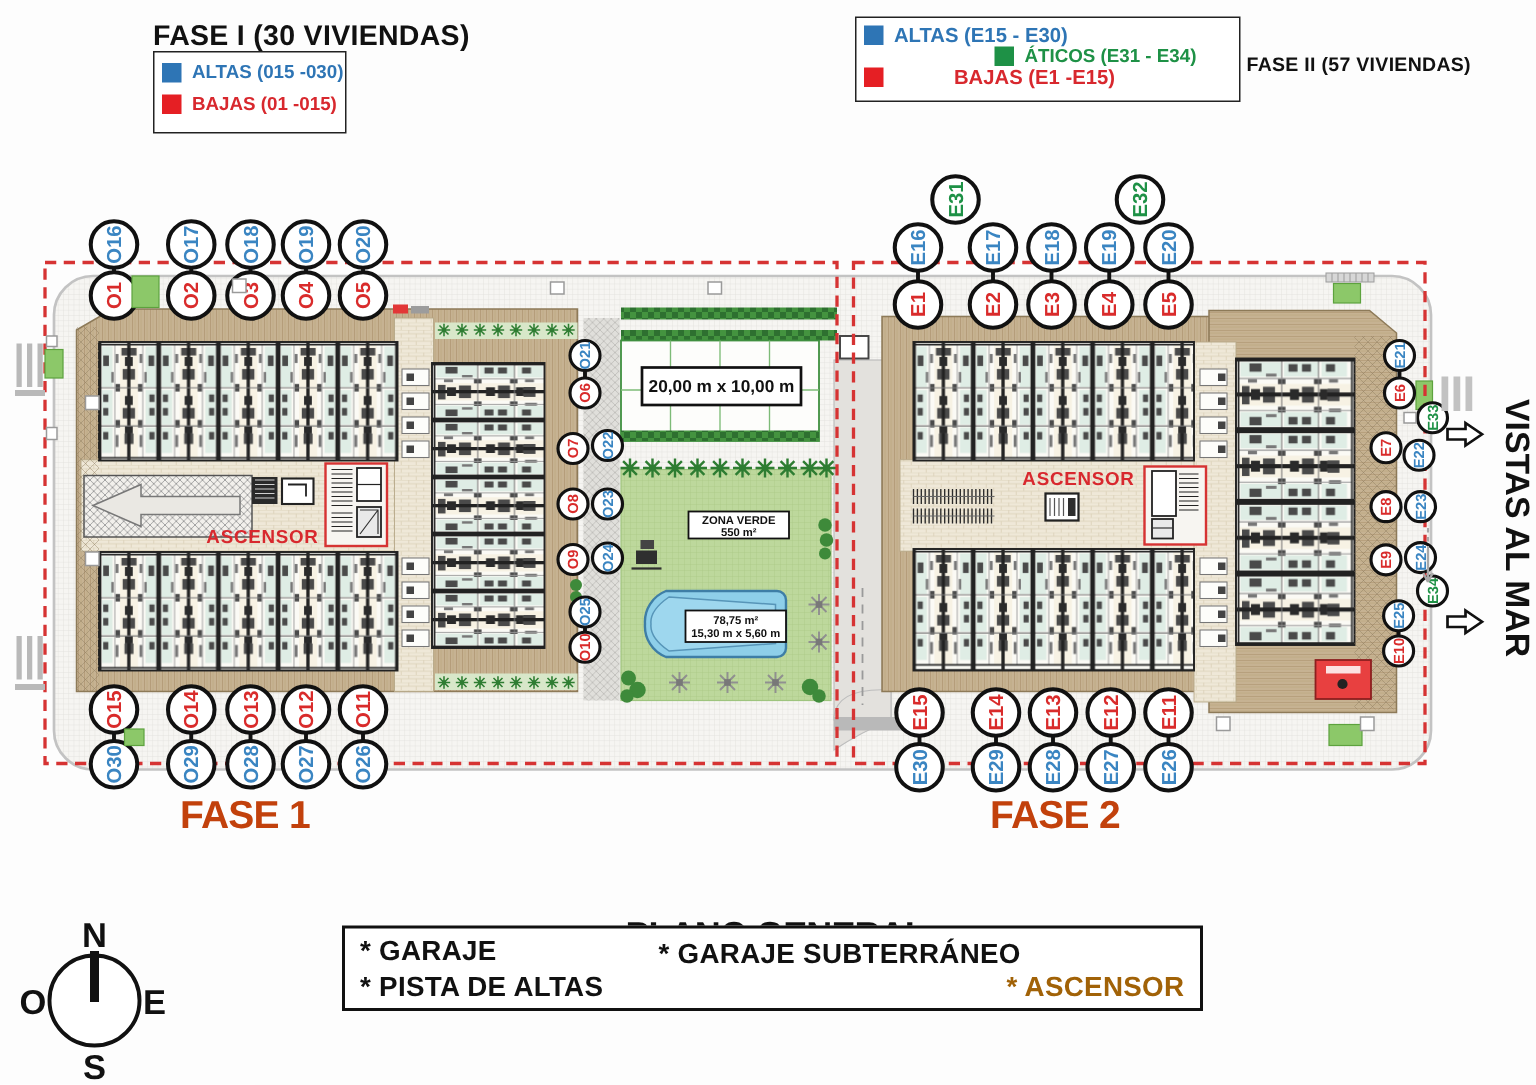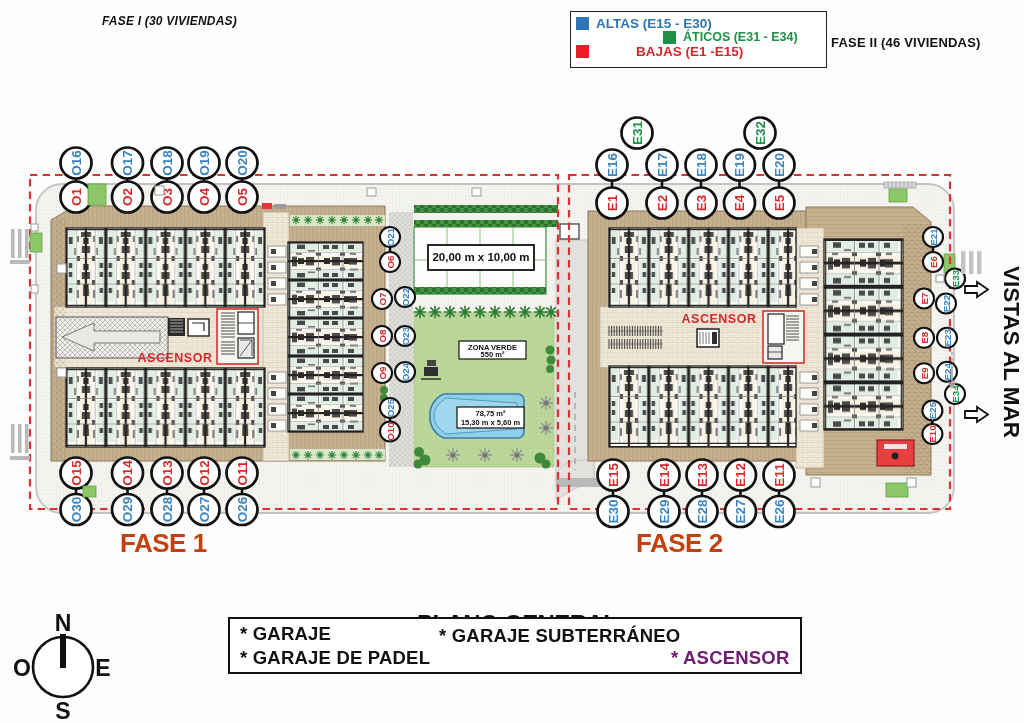--- a/index.html
+++ b/index.html
@@ -1,18 +1,18 @@
 <!DOCTYPE html>
 <html><head>
 <meta charset="utf-8">
 <style>
 html,body{margin:0;padding:0;}
 #page{position:relative;width:1024px;height:723px;background:#fdfdfd;font-family:"Liberation Sans",sans-serif;overflow:hidden;}
 .abs{position:absolute;}
-.legend-title{font-weight:bold;font-size:12px;color:#111;letter-spacing:0.2px;font-style:italic;}
+.legend-title{font-weight:bold;font-size:19px;color:#111;letter-spacing:0.2px;}
 .leg-row{display:flex;align-items:center;font-weight:bold;font-size:15px;white-space:nowrap;}
 .sq{width:13px;height:13px;margin-right:7px;flex:none;}
 .red-label{color:#c2410c;font-weight:bold;font-size:26px;letter-spacing:-0.5px;}
 </style>
 </head>
 <body>
 <div id="page">
 <svg class="abs" style="left:0;top:0" width="1024" height="723" viewBox="0 0 1024 723">
 <defs>
 <pattern id="grid" width="3.5" height="3.5" patternUnits="userSpaceOnUse">
@@ -743,36 +743,46 @@
     <text x="-41" y="9" font-size="23" font-weight="bold" fill="#111" text-anchor="middle" font-family="Liberation Sans,sans-serif">O</text>
   </g>
 
   <text transform="translate(1004,266) rotate(90)" font-size="22.5" font-weight="bold" fill="#111" font-family="Liberation Sans,sans-serif" letter-spacing="0">VISTAS AL MAR</text>
 </g>
 </svg>
 
 <div class="abs" style="left:102px;top:14px;">
   <div class="legend-title">FASE I (30 VIVIENDAS)</div>
 </div>
+<div class="abs" style="left:102px;top:34px;width:127px;height:53px;border:1.6px solid #222;background:#fff;">
+  <div class="leg-row" style="margin:6px 0 0 5px;">
+        <span class="sq" style="background:#2e75b5;"></span>
+        <span style="color:#2e75b5;font-size:12.5px;">ALTAS (015 -030)</span>
+      </div>
+  <div class="leg-row" style="margin:7px 0 0 5px;">
+        <span class="sq" style="background:#e51f24;"></span>
+        <span style="color:#d8282e;font-size:12.5px;">BAJAS (01 -015)</span>
+      </div>
+</div>
 <div class="abs" style="left:570px;top:11px;width:255px;height:55px;border:1.8px solid #222;background:#fff;"></div>
 <div class="abs leg-row" style="left:576px;top:16px;">
       <span class="sq" style="background:#2e75b5;"></span>
       <span style="color:#2e75b5;font-size:13.5px;">ALTAS (E15 - E30)</span>
     </div>
 <div class="abs leg-row" style="left:576px;top:44px;">
       <span class="sq" style="background:#e51f24;"></span>
       <span style="color:#d8282e;font-size:13.5px;margin-left:40px;">BAJAS (E1 -E15)</span>
     </div>
 <div class="abs leg-row" style="left:663px;top:30px;align-items:flex-end;">
       <span class="sq" style="background:#1e9146;"></span>
       <span style="color:#1e9146;font-size:12.5px;">ÁTICOS (E31 - E34)</span>
     </div>
-<div class="abs" style="left:831px;top:35px;font-weight:bold;font-size:13px;color:#111;letter-spacing:0.2px;">FASE II (46 VIVIENDAS)</div>
+<div class="abs" style="left:831px;top:35px;font-weight:bold;font-size:13px;color:#111;letter-spacing:0.2px;">FASE II (57 VIVIENDAS)</div>
 
 <div class="abs red-label" style="left:120px;top:528px;">FASE 1</div>
-<div class="abs red-label" style="left:636px;top:528px;">FASE 2</div>
+<div class="abs red-label" style="left:660px;top:528px;">FASE 2</div>
 <div class="abs" style="left:417px;top:582px;font-weight:bold;font-size:24px;color:#111;letter-spacing:-0.6px;margin-top:28px;">PLANO GENERAL</div>
 <div class="abs" style="left:228px;top:617px;width:570px;height:53px;border:2px solid #111;background:#fff;"></div>
 <div class="abs" style="left:240px;top:623px;font-weight:bold;font-size:18.5px;color:#111;letter-spacing:0.2px;">* GARAJE</div>
-<div class="abs" style="left:240px;top:647px;font-weight:bold;font-size:18.5px;color:#111;letter-spacing:0.2px;">* GARAJE DE PADEL</div>
+<div class="abs" style="left:240px;top:647px;font-weight:bold;font-size:18.5px;color:#111;letter-spacing:0.2px;">* PISTA DE ALTAS</div>
 <div class="abs" style="left:417px;top:625px;font-weight:bold;font-size:18.5px;color:#111;letter-spacing:0.2px;margin-left:22px;">* GARAJE SUBTERRÁNEO</div>
-<div class="abs" style="left:671px;top:647px;font-weight:bold;font-size:18.5px;color:#701a75;letter-spacing:0.2px;">* ASCENSOR</div>
+<div class="abs" style="left:671px;top:647px;font-weight:bold;font-size:18.5px;color:#a16207;letter-spacing:0.2px;">* ASCENSOR</div>
 </div>
 
 </body></html>

